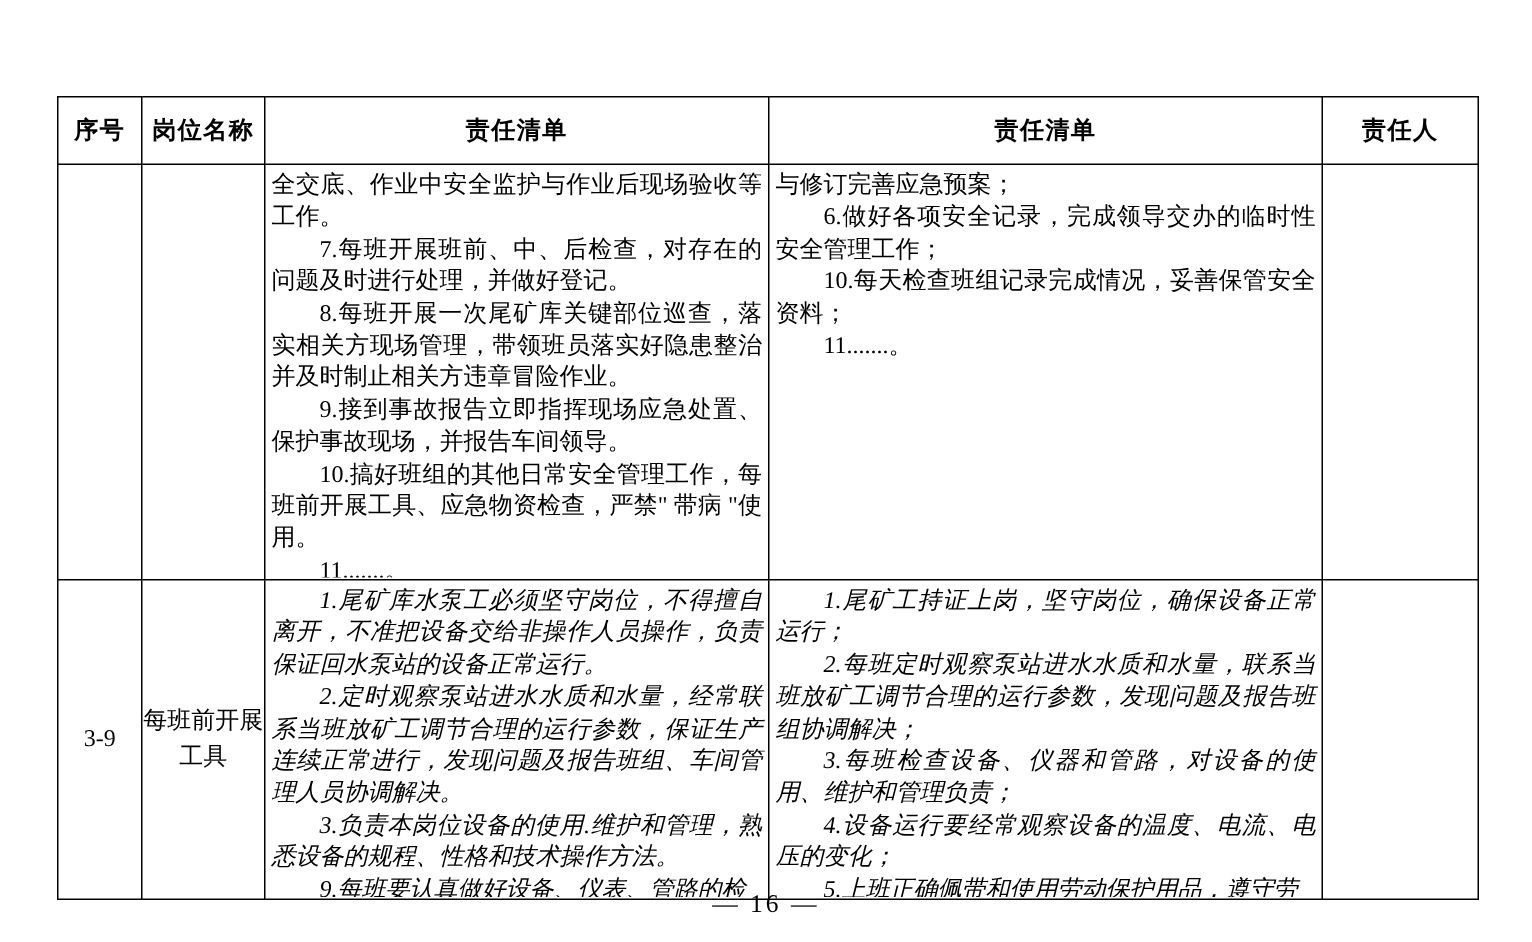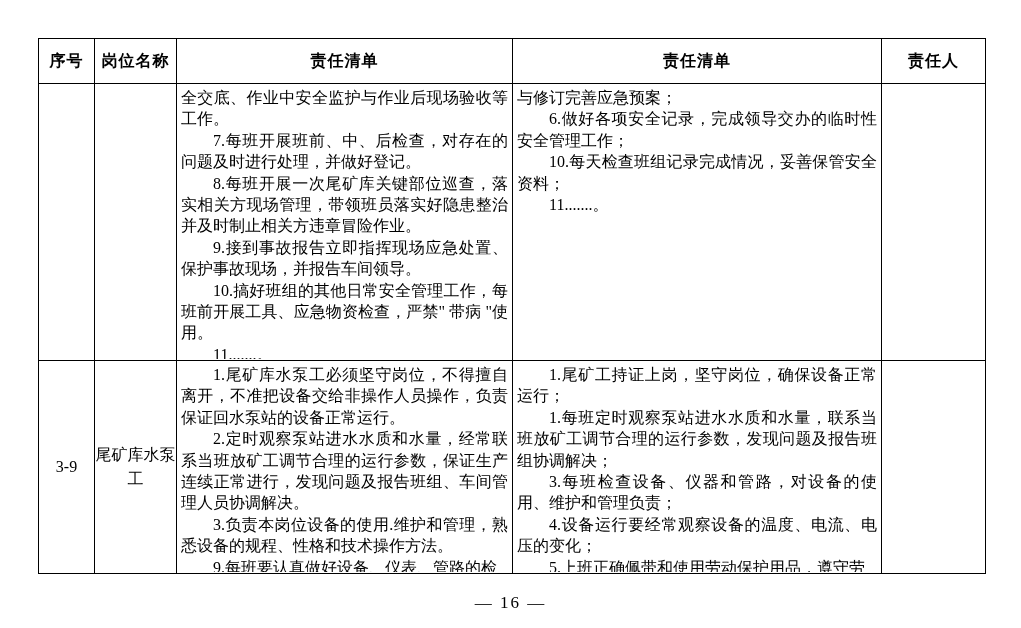--- a/index.html
+++ b/index.html
@@ -13,21 +13,21 @@
     width: 1021px;
     height: 628px;
     background: #ffffff;
     font-family: "Liberation Serif", serif;
     color: #000000;
     overflow: hidden;
   }
   table.doc-table {
     position: absolute;
     left: 38px;
-    top: 38px;
+    top: 64px;
     width: 947px;
     border-collapse: collapse;
     table-layout: fixed;
   }
   table.doc-table td, table.doc-table th {
     border: 1px solid #000000;
     padding: 0;
     font-size: 16px;
     font-weight: normal;
   }
@@ -49,21 +49,21 @@
   td.text-cell {
     vertical-align: top;
     padding: 0;
   }
   .cellbody {
     overflow: hidden;
     padding: 3px 4px 0 4px;
     line-height: 21.4px;
   }
   tr.body-row-1 .cellbody { height: 275px; }
-  tr.body-row-2 .cellbody { height: 211px; }
+  tr.body-row-2 .cellbody { height: 211px; font-style: italic; }
   .cellbody p {
     margin: 0;
     text-indent: 2em;
     text-align: justify;
     word-break: break-all;
   }
   .cellbody p.noindent { text-indent: 0; }
   .page-footer {
     position: absolute;
     left: 0;
@@ -115,33 +115,33 @@
             <p>6.做好各项安全记录，完成领导交办的临时性安全管理工作；</p>
             <p>10.每天检查班组记录完成情况，妥善保管安全资料；</p>
             <p>11.......。</p>
           </div>
         </td>
         <td class="center-cell"></td>
       </tr>
 
       <tr class="body-row-2">
         <td class="center-cell">3-9</td>
-        <td class="center-cell">尾矿库水泵工</td>
+        <td class="center-cell">每班前开展工具</td>
         <td class="text-cell">
           <div class="cellbody">
             <p>1.尾矿库水泵工必须坚守岗位，不得擅自离开，不准把设备交给非操作人员操作，负责保证回水泵站的设备正常运行。</p>
             <p>2.定时观察泵站进水水质和水量，经常联系当班放矿工调节合理的运行参数，保证生产连续正常进行，发现问题及报告班组、车间管理人员协调解决。</p>
             <p>3.负责本岗位设备的使用.维护和管理，熟悉设备的规程、性格和技术操作方法。</p>
             <p>9.每班要认真做好设备、仪表、管路的检</p>
           </div>
         </td>
         <td class="text-cell">
           <div class="cellbody">
             <p>1.尾矿工持证上岗，坚守岗位，确保设备正常运行；</p>
-            <p>1.每班定时观察泵站进水水质和水量，联系当班放矿工调节合理的运行参数，发现问题及报告班组协调解决；</p>
+            <p>2.每班定时观察泵站进水水质和水量，联系当班放矿工调节合理的运行参数，发现问题及报告班组协调解决；</p>
             <p>3.每班检查设备、仪器和管路，对设备的使用、维护和管理负责；</p>
             <p>4.设备运行要经常观察设备的温度、电流、电压的变化；</p>
             <p>5.上班正确佩带和使用劳动保护用品，遵守劳</p>
           </div>
         </td>
         <td class="center-cell"></td>
       </tr>
     </tbody>
   </table>
 

